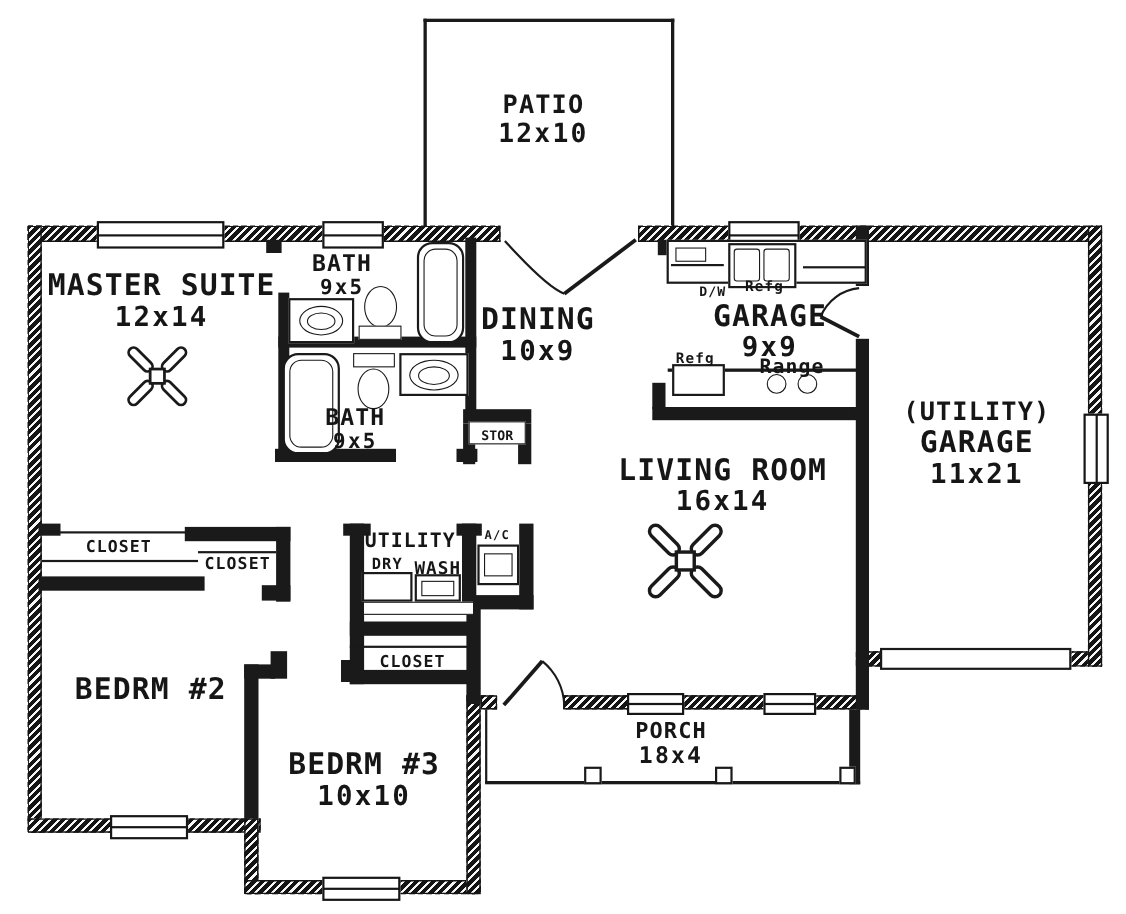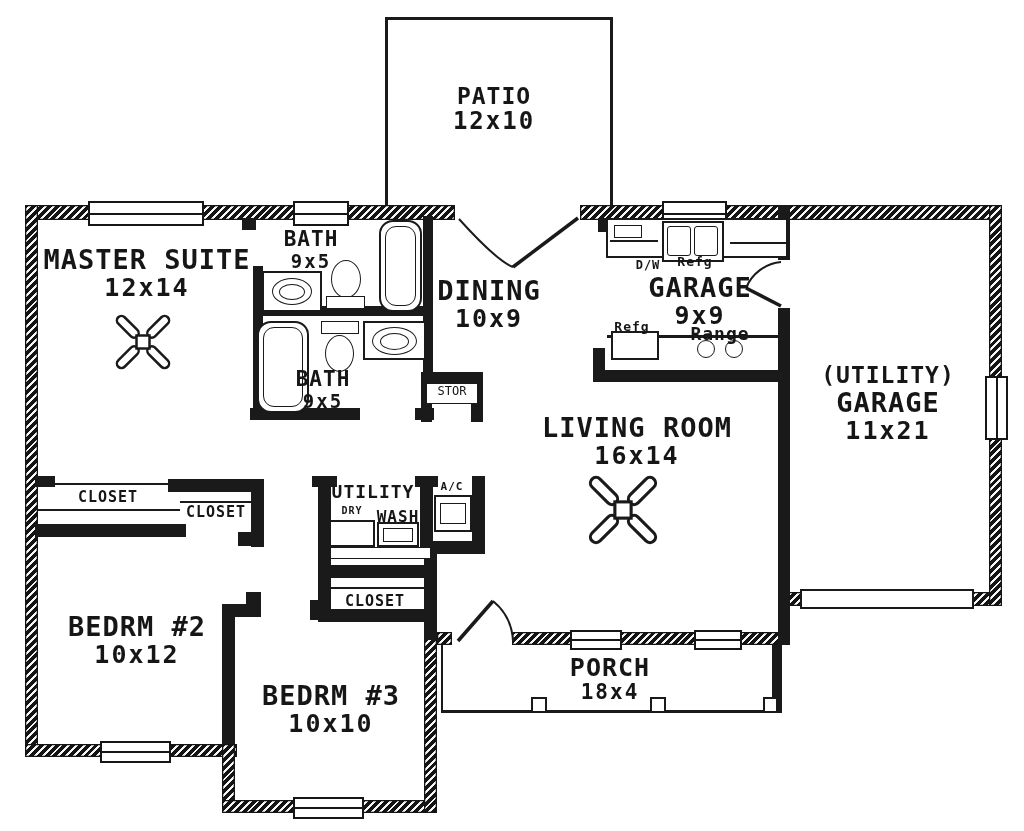--- a/index.html
+++ b/index.html
@@ -23,21 +23,21 @@
   
   .lab{position:absolute;transform:translateX(-50%);font-weight:bold;white-space:nowrap;
        text-align:center;line-height:1.08;letter-spacing:1px}
   .n{font-size:27px;letter-spacing:1px}
   .d{font-size:25px;letter-spacing:2px}
   .sm{position:absolute;transform:translateX(-50%);font-weight:bold;white-space:nowrap;letter-spacing:1px}
   .ov{position:absolute;left:0;top:0;pointer-events:none}
   .leaf{stroke:#1a1a1a;stroke-width:3.5;fill:none}
   .arc{stroke:#1a1a1a;stroke-width:2;fill:none}
   .fan rect{stroke:#1a1a1a;stroke-width:2.5;fill:#fff}
-  .storbox{display:flex;align-items:flex-start;justify-content:center;font-weight:normal}
+  .storbox{display:flex;align-items:flex-end;justify-content:center;font-weight:bold}
 </style>
 </head>
 <body>
 
 <div class="plan">
 
   <div style="position:absolute;left:385px;top:17px;width:222px;height:191px;border:3px solid #1a1a1a;border-bottom:none"></div>
 
   <div class="h" style="left:25px;top:205px;width:430px;height:15px"></div>
   <div class="h" style="left:580px;top:205px;width:422px;height:15px"></div>
@@ -203,42 +203,41 @@
   </div>
   <div class="lab" style="left:700px;top:273px">
     <div class="n">GARAGE</div>
     <div class="d">9x9</div>
   </div>
   <div class="lab" style="left:888px;top:363px">
     <div class="d" style="font-size:23px;letter-spacing:1px">(UTILITY)</div>
     <div class="n">GARAGE</div>
     <div class="d">11x21</div>
   </div>
-  <div class="lab" style="left:637px;top:413px">
+  <div class="lab" style="left:657px;top:413px">
     <div class="n">LIVING ROOM</div>
     <div class="d">16x14</div>
   </div>
   <div class="lab" style="left:137px;top:612px">
     <div class="n">BEDRM #2</div>
-    <div class="d">10x12</div>
   </div>
   <div class="lab" style="left:331px;top:681px">
     <div class="n">BEDRM #3</div>
     <div class="d">10x10</div>
   </div>
   <div class="lab" style="left:610px;top:654px">
-    <div class="n" style="font-size:25px">PORCH</div>
+    <div class="n" style="font-size:20px">PORCH</div>
     <div class="d" style="font-size:21px">18x4</div>
   </div>
 
   <div class="sm" style="left:108px;top:488px;font-size:15px">CLOSET</div>
   <div class="sm" style="left:216px;top:503px;font-size:15px">CLOSET</div>
   <div class="sm" style="left:375px;top:592px;font-size:15px">CLOSET</div>
   <div class="sm" style="left:373px;top:481px;font-size:18px">UTILITY</div>
-  <div class="sm" style="left:352px;top:505px;font-size:10px">DRY</div>
+  <div class="sm" style="left:352px;top:505px;font-size:14px">DRY</div>
   <div class="sm" style="left:398px;top:507px;font-size:16px">WASH</div>
   <div class="sm" style="left:452px;top:480px;font-size:11px">A/C</div>
   <div class="sm" style="left:648px;top:258px;font-size:12px">D/W</div>
   <div class="sm" style="left:695px;top:254px;font-size:13px">Refg</div>
   <div class="sm" style="left:632px;top:319px;font-size:13px">Refg</div>
   <div class="sm" style="left:720px;top:323px;font-size:18px">Range</div>
 
 </div>
 
 </body></html>

